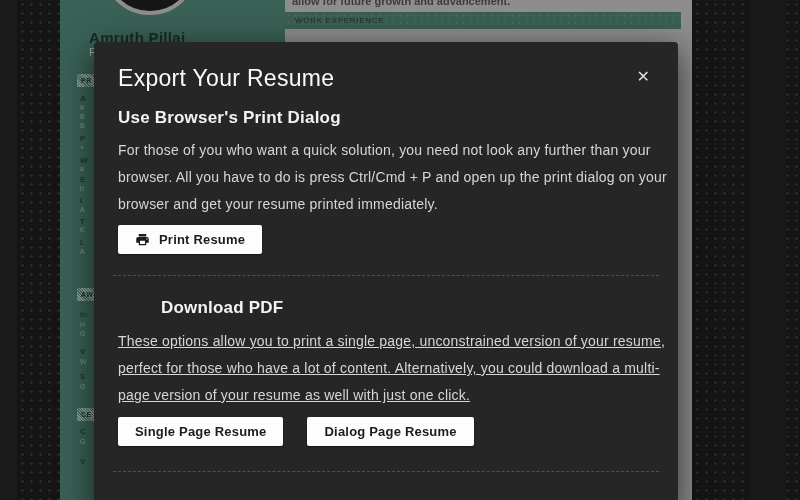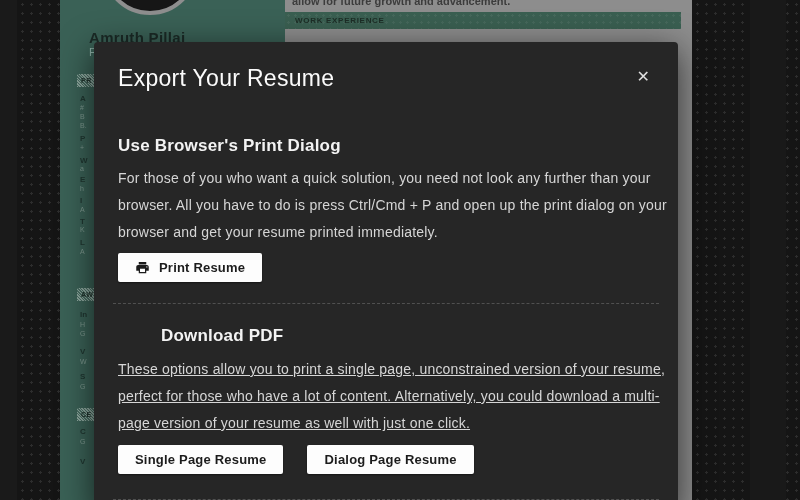--- a/index.html
+++ b/index.html
@@ -24,30 +24,30 @@
   .frag{position:absolute;left:20px;white-space:nowrap;line-height:1;}
   .frag-head{left:17px;width:26px;padding:3px 0 3px 4px;font-size:7px;font-weight:700;color:#22362f;
              letter-spacing:.5px;
              background-image:repeating-linear-gradient(45deg,rgba(210,225,218,.55) 0 1px,rgba(120,150,140,.25) 1px 2px);}
   .frag-b{font-size:8px;font-weight:700;color:#203731;}
   .frag-r{font-size:7px;color:#7d988f;}
   .rp-top-text{position:absolute;left:7px;top:-5px;font-size:11px;font-weight:600;color:#3c3c3c;white-space:nowrap;}
   .rp-workbar{position:absolute;left:0;top:12px;width:396px;height:17px;background:#3a5f51;
               display:flex;align-items:center;padding-left:10px;
               background-image:radial-gradient(rgba(255,255,255,.06) 1px,transparent 1.1px);background-size:7px 7px;}
-  .rp-workbar span{font-size:8px;font-weight:700;color:#1d2d26;letter-spacing:.7px;}
+  .rp-workbar span{font-size:8px;font-weight:400;color:#1d2d26;letter-spacing:.7px;}
 
   
   .modal{position:absolute;left:94px;top:42px;width:584px;height:470px;background:#262626;
          border-radius:4px 4px 0 0;box-shadow:0 8px 34px rgba(0,0,0,.65);padding:22px 24px 0 24px;}
   .modal-header{display:flex;align-items:flex-start;justify-content:space-between;}
   .modal-title{font-size:23px;font-weight:400;color:#fbfbfb;letter-spacing:.3px;line-height:28px;}
   .modal-close{margin-top:3px;background:none;border:none;color:#dedede;font-size:16px;line-height:16px;
                cursor:pointer;padding:2px 4px;}
-  .sec-heading{margin-top:44px;font-size:17px;font-weight:700;color:#f3f3f3;letter-spacing:.2px;line-height:19px;}
+  .sec-heading{margin-top:16px;font-size:17px;font-weight:700;color:#f3f3f3;letter-spacing:.2px;line-height:19px;}
   .sec-heading.second{margin-top:22px;margin-left:43px;}
   .sec-body{margin-top:10px;width:556px;font-size:14px;line-height:27px;color:#d6d6d6;letter-spacing:.2px;}
   .sec-body.second{margin-top:11px;text-decoration:underline;}
   .btn{display:inline-flex;align-items:center;gap:9px;height:29px;padding:0 17px;border:none;border-radius:2px;
        background:#fdfdfd;color:#1c1c1c;font-size:13px;font-weight:700;letter-spacing:.2px;cursor:pointer;
        box-shadow:0 1px 2px rgba(0,0,0,.45);}
   .btn svg{display:block;}
   .print-row{margin-top:7px;}
   .btn-row{margin-top:8px;display:flex;gap:24px;}
   .divider{border:none;border-top:1px dashed #505050;margin:21px -5px 0 -5px;height:0;}

